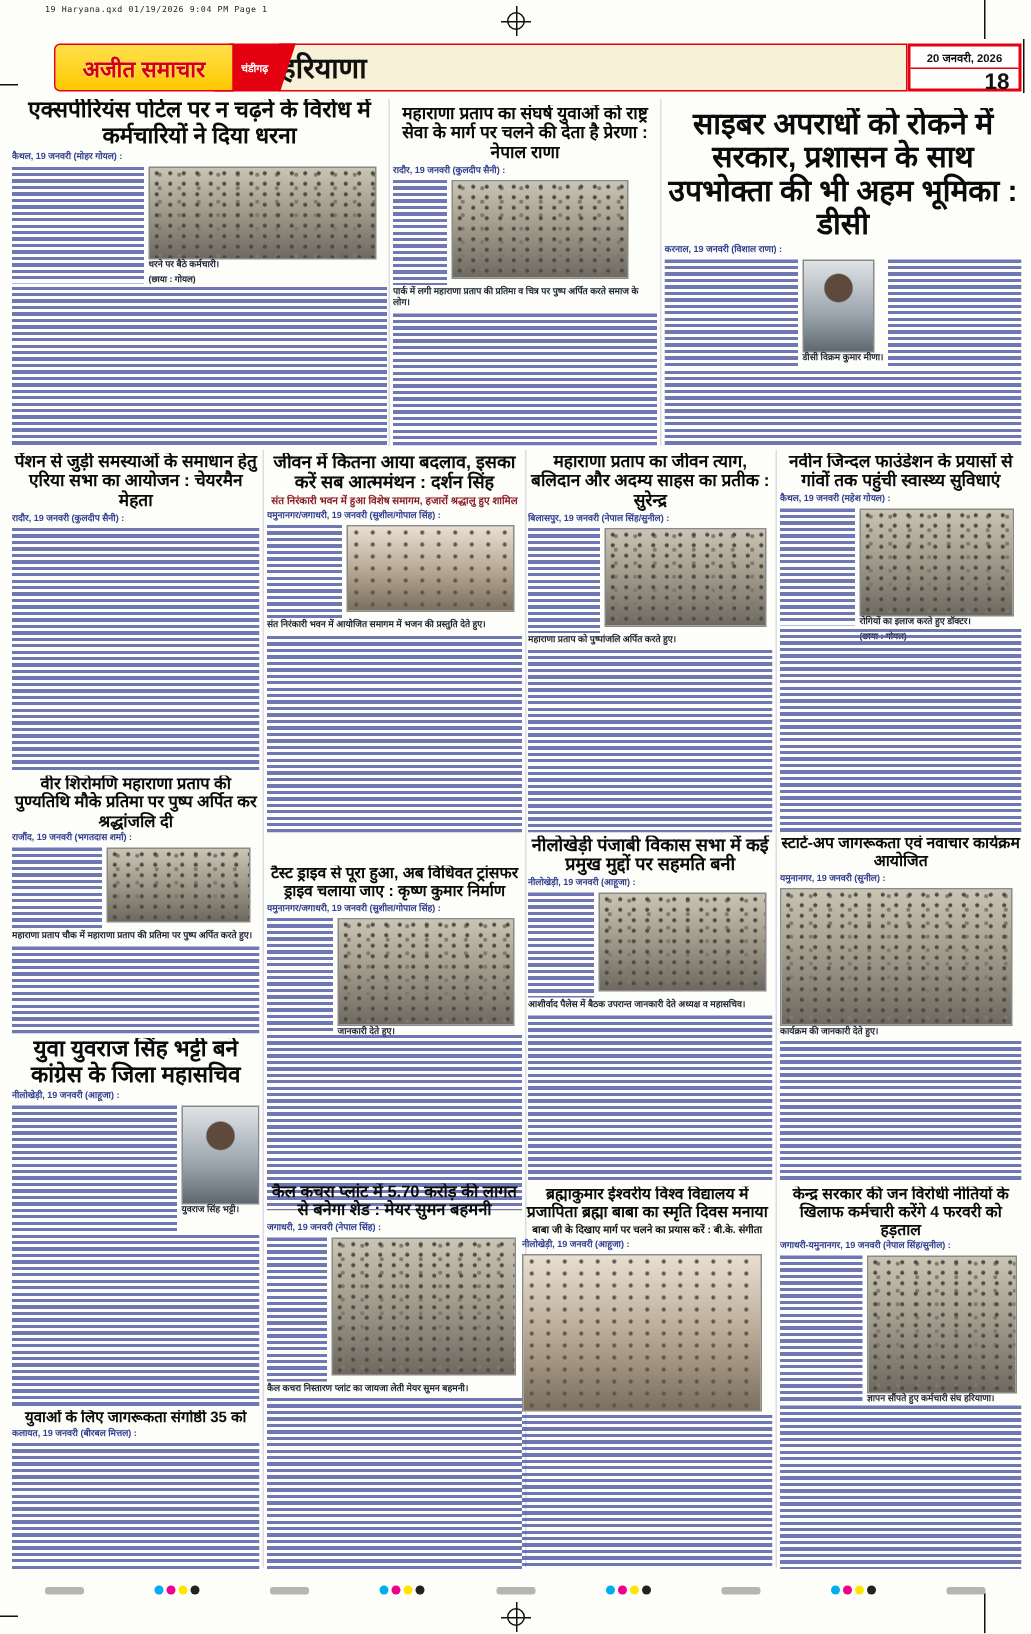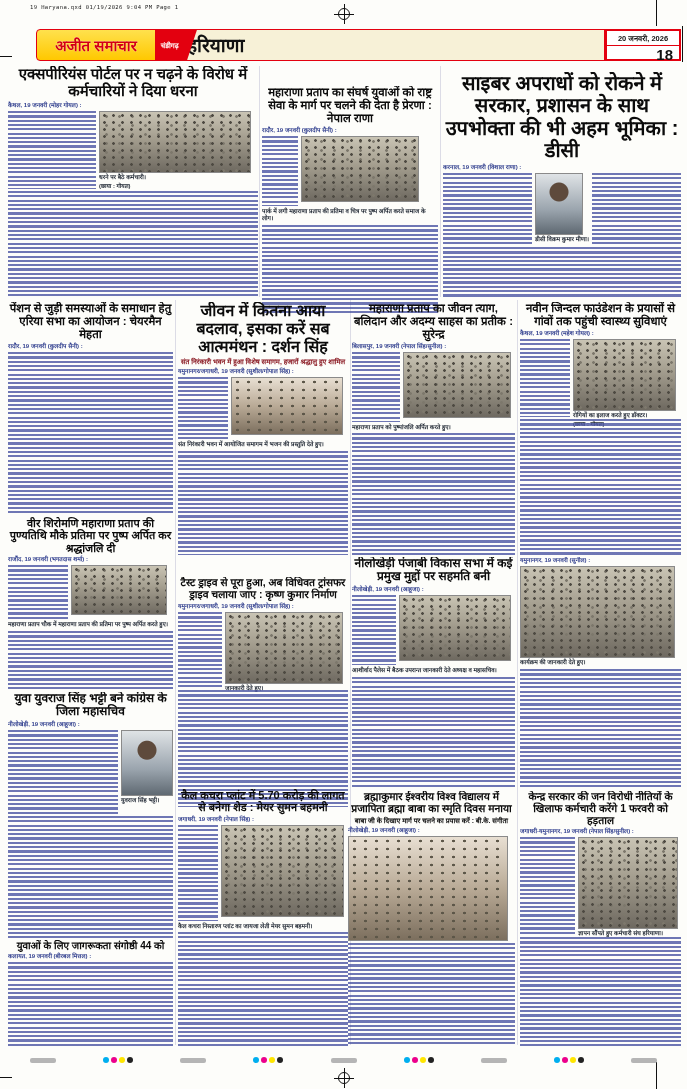--- a/index.html
+++ b/index.html
@@ -113,21 +113,21 @@
       <div class="fill" style="width:88px;flex:none"></div>
       <figure>
         <div class="photo ph-crowd" style="width:152px;height:62px"></div>
         <figcaption class="cap">धरने पर बैठे कर्मचारी।</figcaption>
         <div class="credit">(छाया : गोयल)</div>
       </figure>
     </div>
     <div class="fill"></div>
   </article>
 
-  <article class="art" style="left:262px;top:86px;width:176px;height:227px">
+  <article class="art" style="left:262px;top:70px;width:176px;height:227px">
     <h2 class="hl" style="font-size:11.5px">महाराणा प्रताप का संघर्ष युवाओं को राष्ट्र सेवा के मार्ग पर चलने की देता है प्रेरणा : नेपाल राणा</h2>
     <div class="dl">रादौर, 19 जनवरी (कुलदीप सैनी) :</div>
     <div class="row" style="height:70px">
       <div class="fill" style="width:36px;flex:none"></div>
       <figure>
         <div class="photo ph-crowd" style="width:118px;height:66px"></div>
       </figure>
     </div>
     <div class="cap">पार्क में लगी महाराणा प्रताप की प्रतिमा व चित्र पर पुष्प अर्पित करते समाज के लोग।</div>
     <div class="fill"></div>
@@ -160,40 +160,40 @@
       <div class="fill" style="width:60px;flex:none"></div>
       <figure>
         <div class="photo ph-crowd" style="width:96px;height:50px"></div>
       </figure>
     </div>
     <div class="cap">महाराणा प्रताप चौक में महाराणा प्रताप की प्रतिमा पर पुष्प अर्पित करते हुए।</div>
     <div class="fill"></div>
   </article>
 
   <article class="art" style="left:8px;top:692px;width:165px;height:246px">
-    <h2 class="hl" style="font-size:12px">युवा युवराज सिंह भट्टी बने कांग्रेस के जिला महासचिव</h2>
+    <h2 class="hl" style="font-size:15px">युवा युवराज सिंह भट्टी बने कांग्रेस के जिला महासचिव</h2>
     <div class="dl">नीलोखेड़ी, 19 जनवरी (आहूजा) :</div>
     <div class="row" style="height:84px">
       <div class="fill"></div>
       <figure>
         <div class="photo ph-portrait" style="width:52px;height:66px"></div>
         <figcaption class="cap">युवराज सिंह भट्टी।</figcaption>
       </figure>
     </div>
     <div class="fill"></div>
   </article>
 
   <article class="art" style="left:8px;top:940px;width:165px;height:106px">
-    <h2 class="hl" style="font-size:10px">युवाओं के लिए जागरूकता संगोष्ठी 44 को</h2>
+    <h2 class="hl" style="font-size:10px">युवाओं के लिए जागरूकता संगोष्ठी 35 को</h2>
     <div class="dl">कलायत, 19 जनवरी (बीरबल मित्तल) :</div>
     <div class="fill"></div>
   </article>
 
   <article class="art" style="left:178px;top:302px;width:170px;height:253px">
-    <h2 class="hl" style="font-size:16px">जीवन में कितना आया बदलाव, इसका करें सब आत्ममंथन : दर्शन सिंह</h2>
+    <h2 class="hl" style="font-size:12px">जीवन में कितना आया बदलाव, इसका करें सब आत्ममंथन : दर्शन सिंह</h2>
     <div class="sub red">संत निरंकारी भवन में हुआ विशेष समागम, हजारों श्रद्धालु हुए शामिल</div>
     <div class="dl">यमुनानगर/जगाधरी, 19 जनवरी (सुशील/गोपाल सिंह) :</div>
     <div class="row" style="height:62px">
       <div class="fill" style="width:50px;flex:none"></div>
       <figure>
         <div class="photo ph-stage" style="width:112px;height:58px"></div>
       </figure>
     </div>
     <div class="cap">संत निरंकारी भवन में आयोजित समागम में भजन की प्रस्तुति देते हुए।</div>
     <div class="fill"></div>
@@ -269,30 +269,31 @@
       <figure>
         <div class="photo ph-crowd" style="width:103px;height:72px"></div>
         <figcaption class="cap">रोगियों का इलाज करते हुए डॉक्टर।</figcaption>
         <div class="credit">(छाया : गोयल)</div>
       </figure>
     </div>
     <div class="fill"></div>
   </article>
 
   <article class="art" style="left:520px;top:557px;width:161px;height:230px">
+    <h2 class="hl" style="font-size:10.5px">स्टार्ट-अप जागरूकता एवं नवाचार कार्यक्रम आयोजित</h2>
     <div class="dl">यमुनानगर, 19 जनवरी (सुनील) :</div>
     <figure>
       <div class="photo ph-crowd" style="width:155px;height:92px"></div>
       <figcaption class="cap">कार्यक्रम की जानकारी देते हुए।</figcaption>
     </figure>
     <div class="fill"></div>
   </article>
 
   <article class="art" style="left:520px;top:791px;width:161px;height:255px">
-    <h2 class="hl" style="font-size:10.5px">केन्द्र सरकार की जन विरोधी नीतियों के खिलाफ कर्मचारी करेंगे 1 फरवरी को हड़ताल</h2>
+    <h2 class="hl" style="font-size:10.5px">केन्द्र सरकार की जन विरोधी नीतियों के खिलाफ कर्मचारी करेंगे 4 फरवरी को हड़ताल</h2>
     <div class="dl">जगाधरी-यमुनानगर, 19 जनवरी (नेपाल सिंह/सुनील) :</div>
     <div class="row" style="height:98px">
       <div class="fill" style="width:55px;flex:none"></div>
       <figure>
         <div class="photo ph-crowd" style="width:100px;height:92px"></div>
         <figcaption class="cap">ज्ञापन सौंपते हुए कर्मचारी संघ हरियाणा।</figcaption>
       </figure>
     </div>
     <div class="fill"></div>
   </article>

